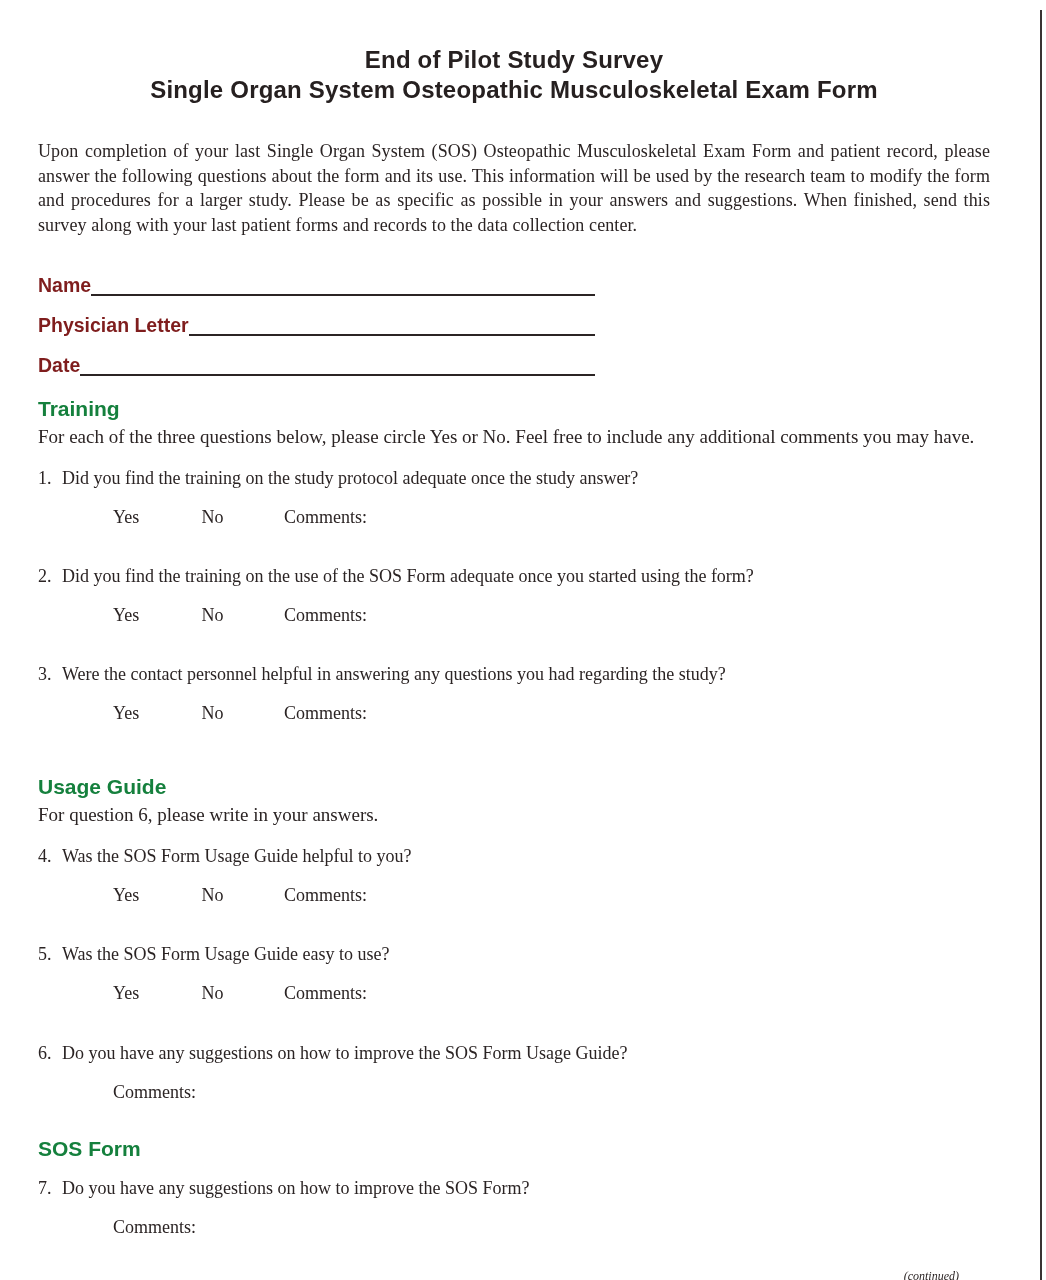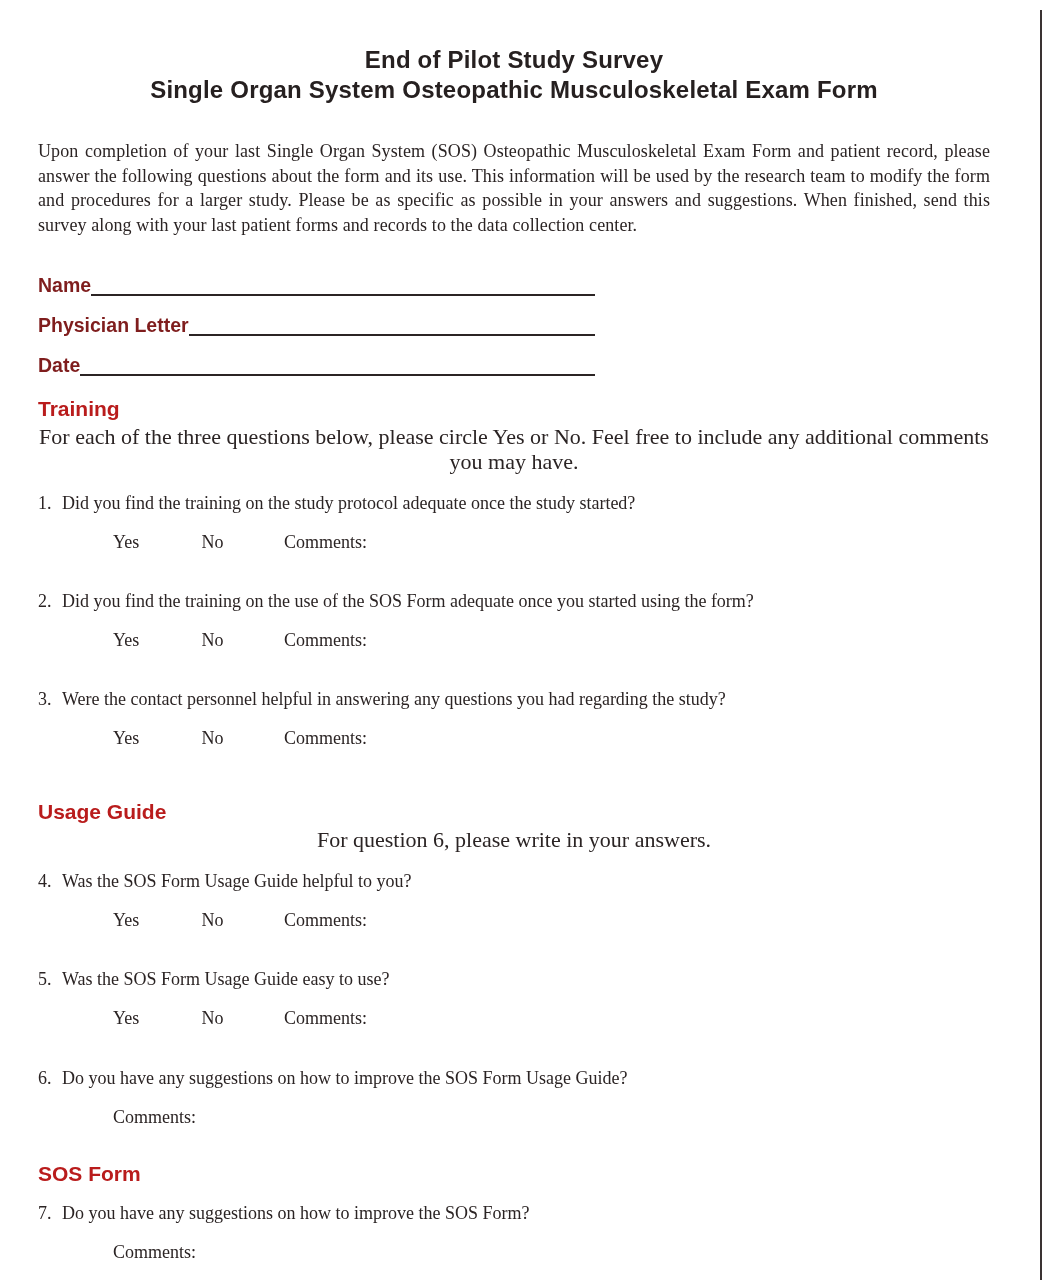--- a/index.html
+++ b/index.html
@@ -61,23 +61,23 @@
     flex: 1;
     height: 21px;
     border-bottom: 2px solid #2b2424;
   }
 
   .section-heading {
     font-family: "Liberation Sans", sans-serif;
     font-weight: bold;
     font-size: 21px;
     line-height: 26px;
-    color: #b91c1c;
-  }
-  .instructions { margin-top: 2px; font-size: 22px; line-height: 25px; text-align: center; }
+    color: #15803d;
+  }
+  .instructions { margin-top: 2px; font-size: 19px; line-height: 25px; }
 
   .sec-training { margin-top: 20px; }
   .sec-usage    { margin-top: 49px; }
   .sec-sos      { margin-top: 32px; }
 
   .question { font-size: 18px; line-height: 23px; }
   .q-first  { margin-top: 18px; }
   .q-next   { margin-top: 36px; }
   .q-next-6 { margin-top: 37px; }
   .q-sos    { margin-top: 15px; }
@@ -128,21 +128,21 @@
       </div>
     </div>
 
     <div class="sec-training">
       <div class="section-heading">Training</div>
       <div class="instructions">For each of the three questions below, please circle Yes or No. Feel free to include any additional comments you may have.</div>
 
       <div class="question q-first">
         <div class="q-line">
           <span class="q-num">1.</span>
-          <span class="q-text">Did you find the training on the study protocol adequate once the study started?</span>
+          <span class="q-text">Did you find the training on the study protocol adequate once the study answer?</span>
         </div>
         <div class="answer-row">
           <span class="ans-yes">Yes</span>
           <span class="ans-no">No</span>
           <span class="ans-comments">Comments:</span>
         </div>
       </div>
 
       <div class="question q-next">
         <div class="q-line">

